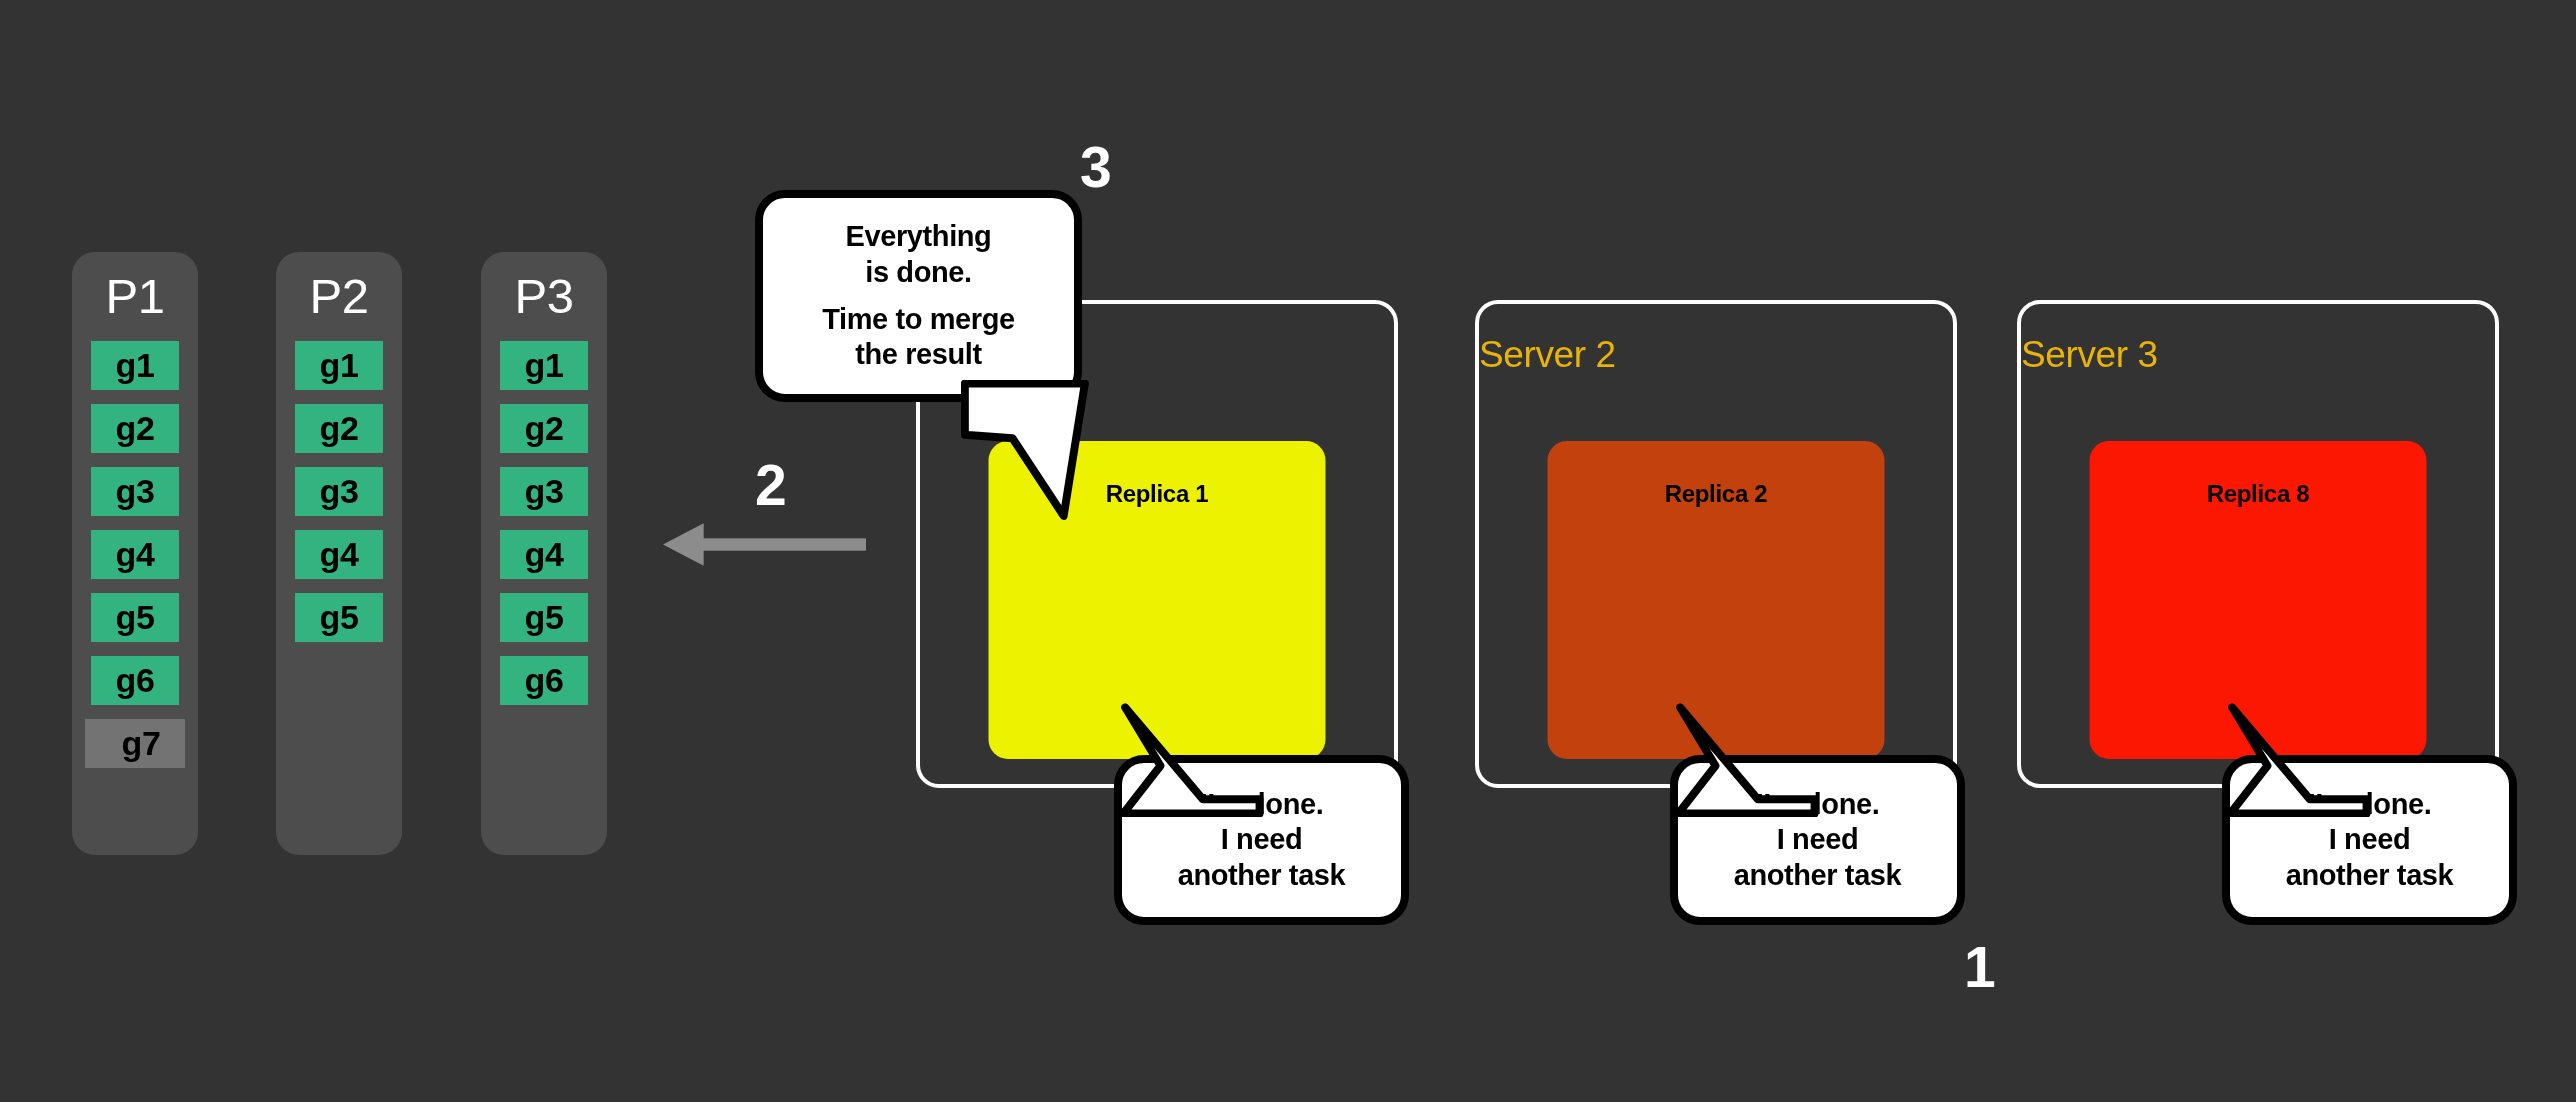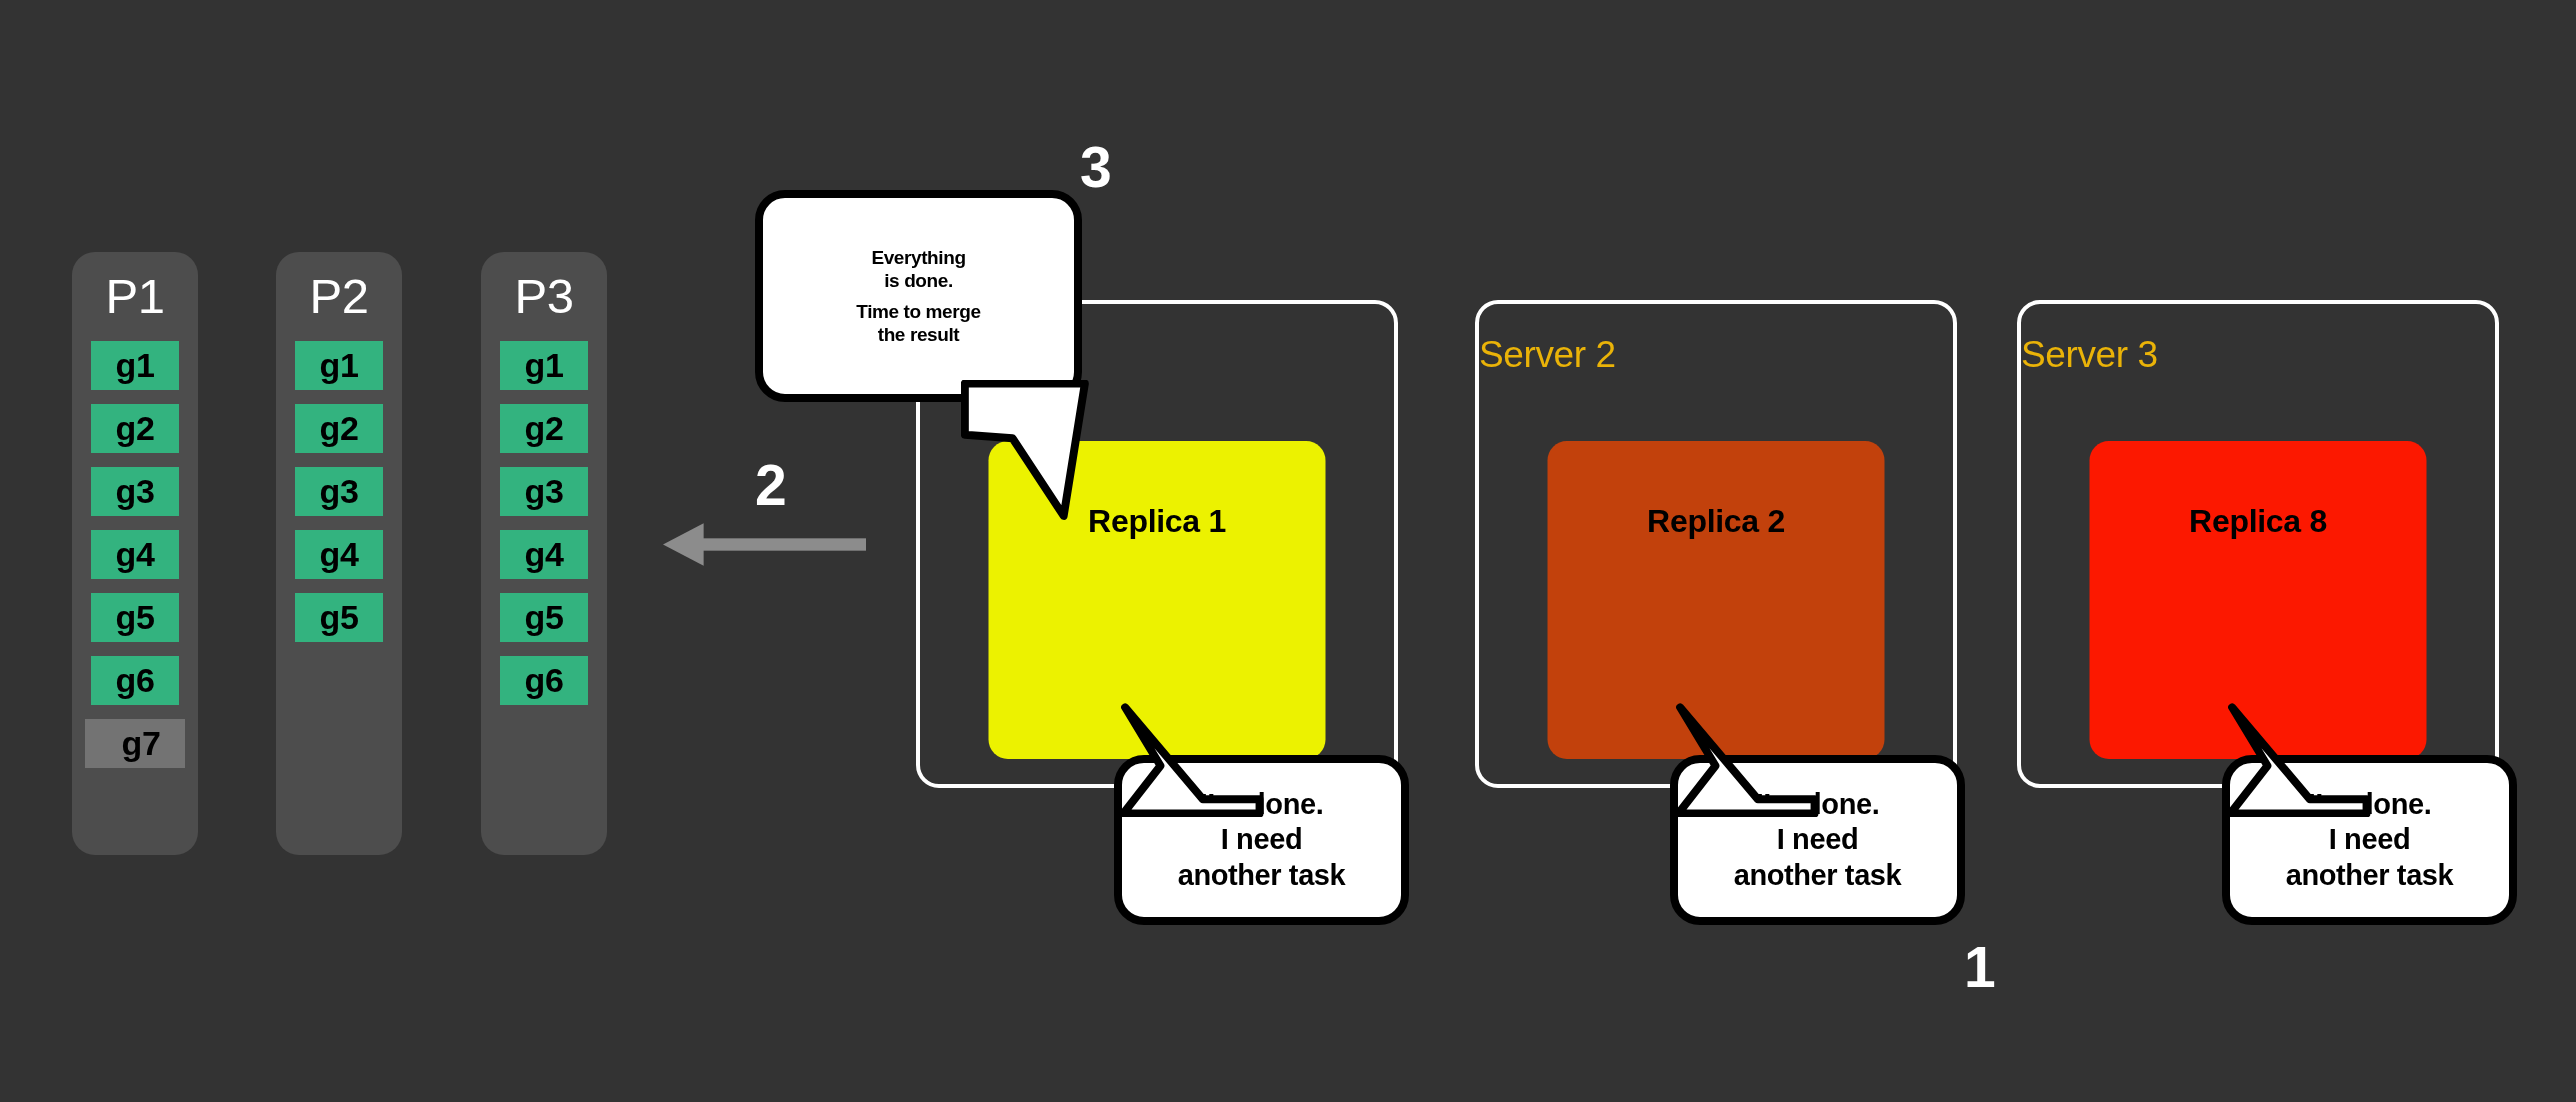--- a/index.html
+++ b/index.html
@@ -86,26 +86,26 @@
   }
   .replica {
     position: absolute;
     left: 50%;
     transform: translateX(-50%);
     top: 137px;
     width: 337px;
     height: 318px;
     border-radius: 19.4px;
     color: #000000;
-    font-size: 32px;
+    font-size: 24px;
     font-weight: 700;
     display: flex;
     justify-content: center;
     letter-spacing: -0.3px;
-    padding-top: 62px;
+    padding-top: 39px;
     box-sizing: border-box;
   }
 
   #server1 { left: 916px; }
   #server2 { left: 1475px; }
   #server3 { left: 2017px; }
 
   
   .bubble {
     position: absolute;
@@ -124,21 +124,21 @@
   }
   .bubble .ln { display: block; }
   .bubble .gap { height: 0.42em; }
 
   
   #bubble-merge {
     left: 755px;
     top: 190px;
     width: 327px;
     height: 212px;
-    font-size: 19px;
+    font-size: 29px;
     padding: 0 23px;
     letter-spacing: -0.4px;
   }
 
   
   .bubble-done {
     width: 295px;
     height: 170px;
     font-size: 29px;
     padding: 0 19.4px;

